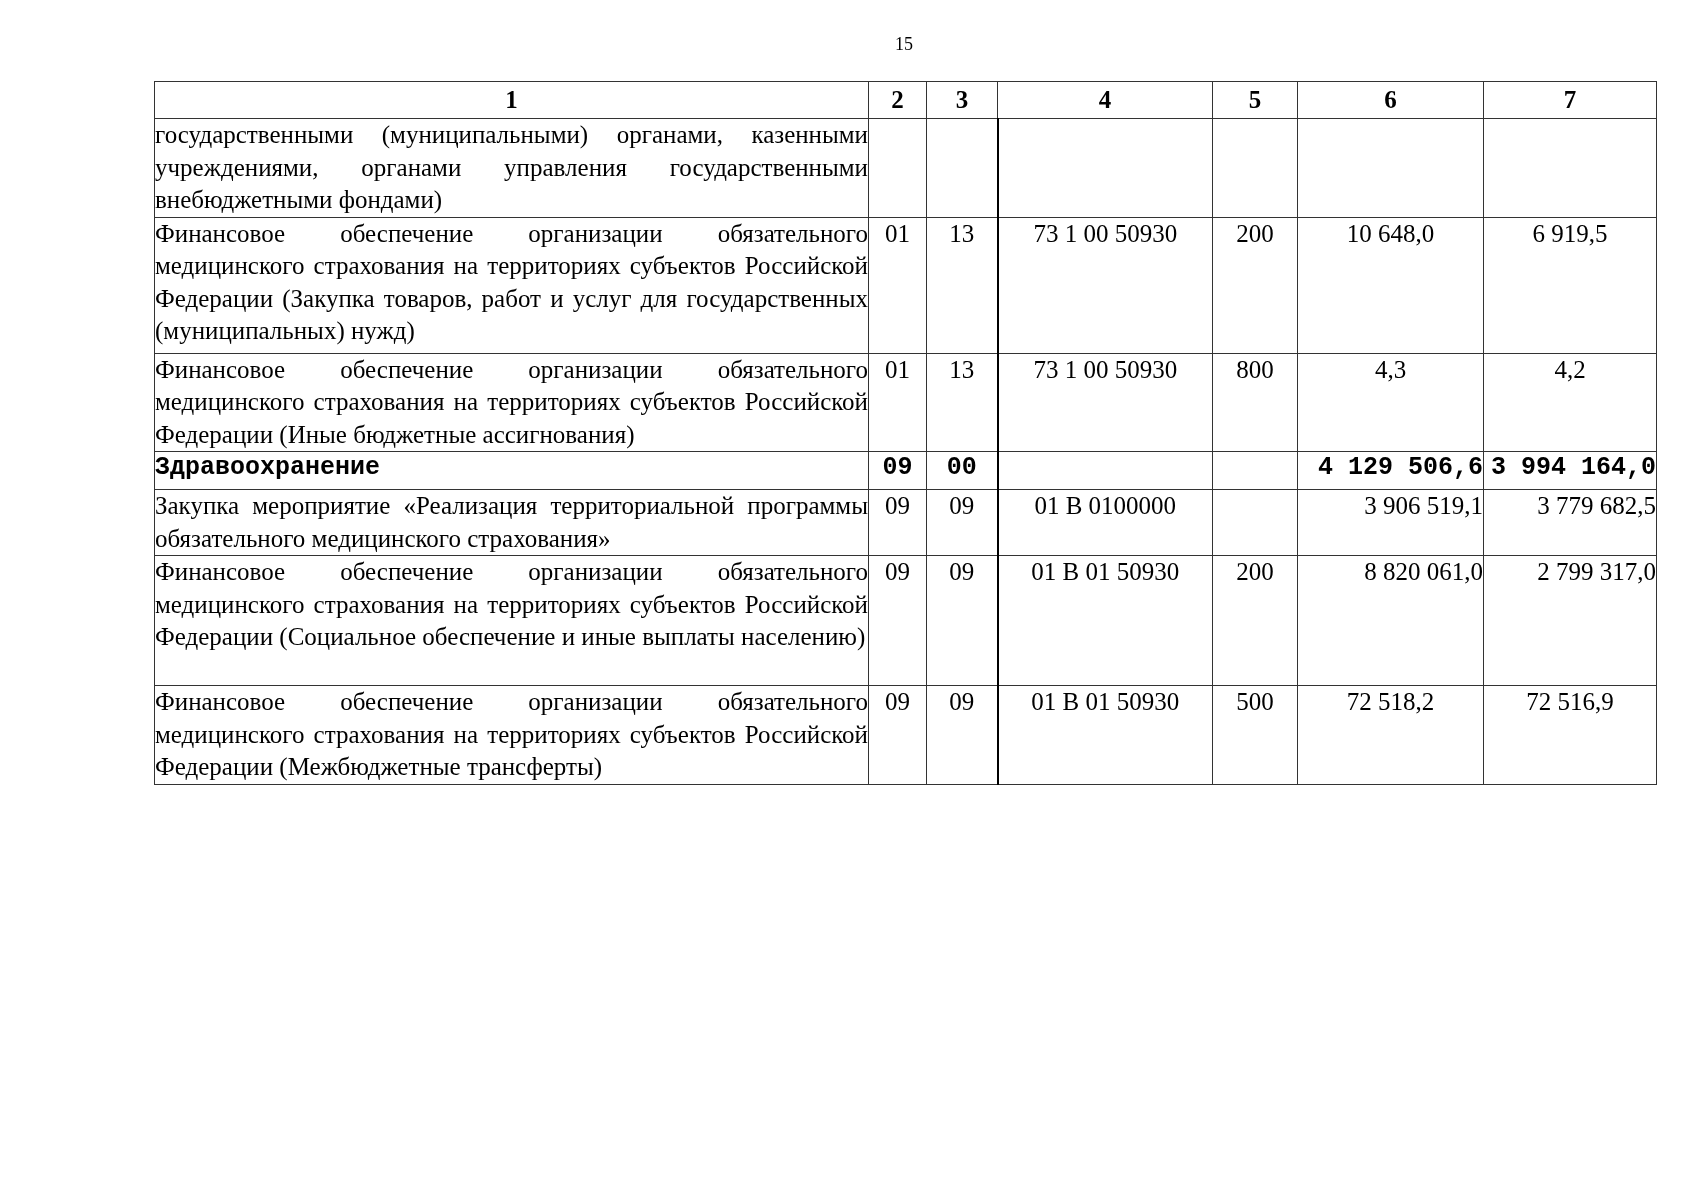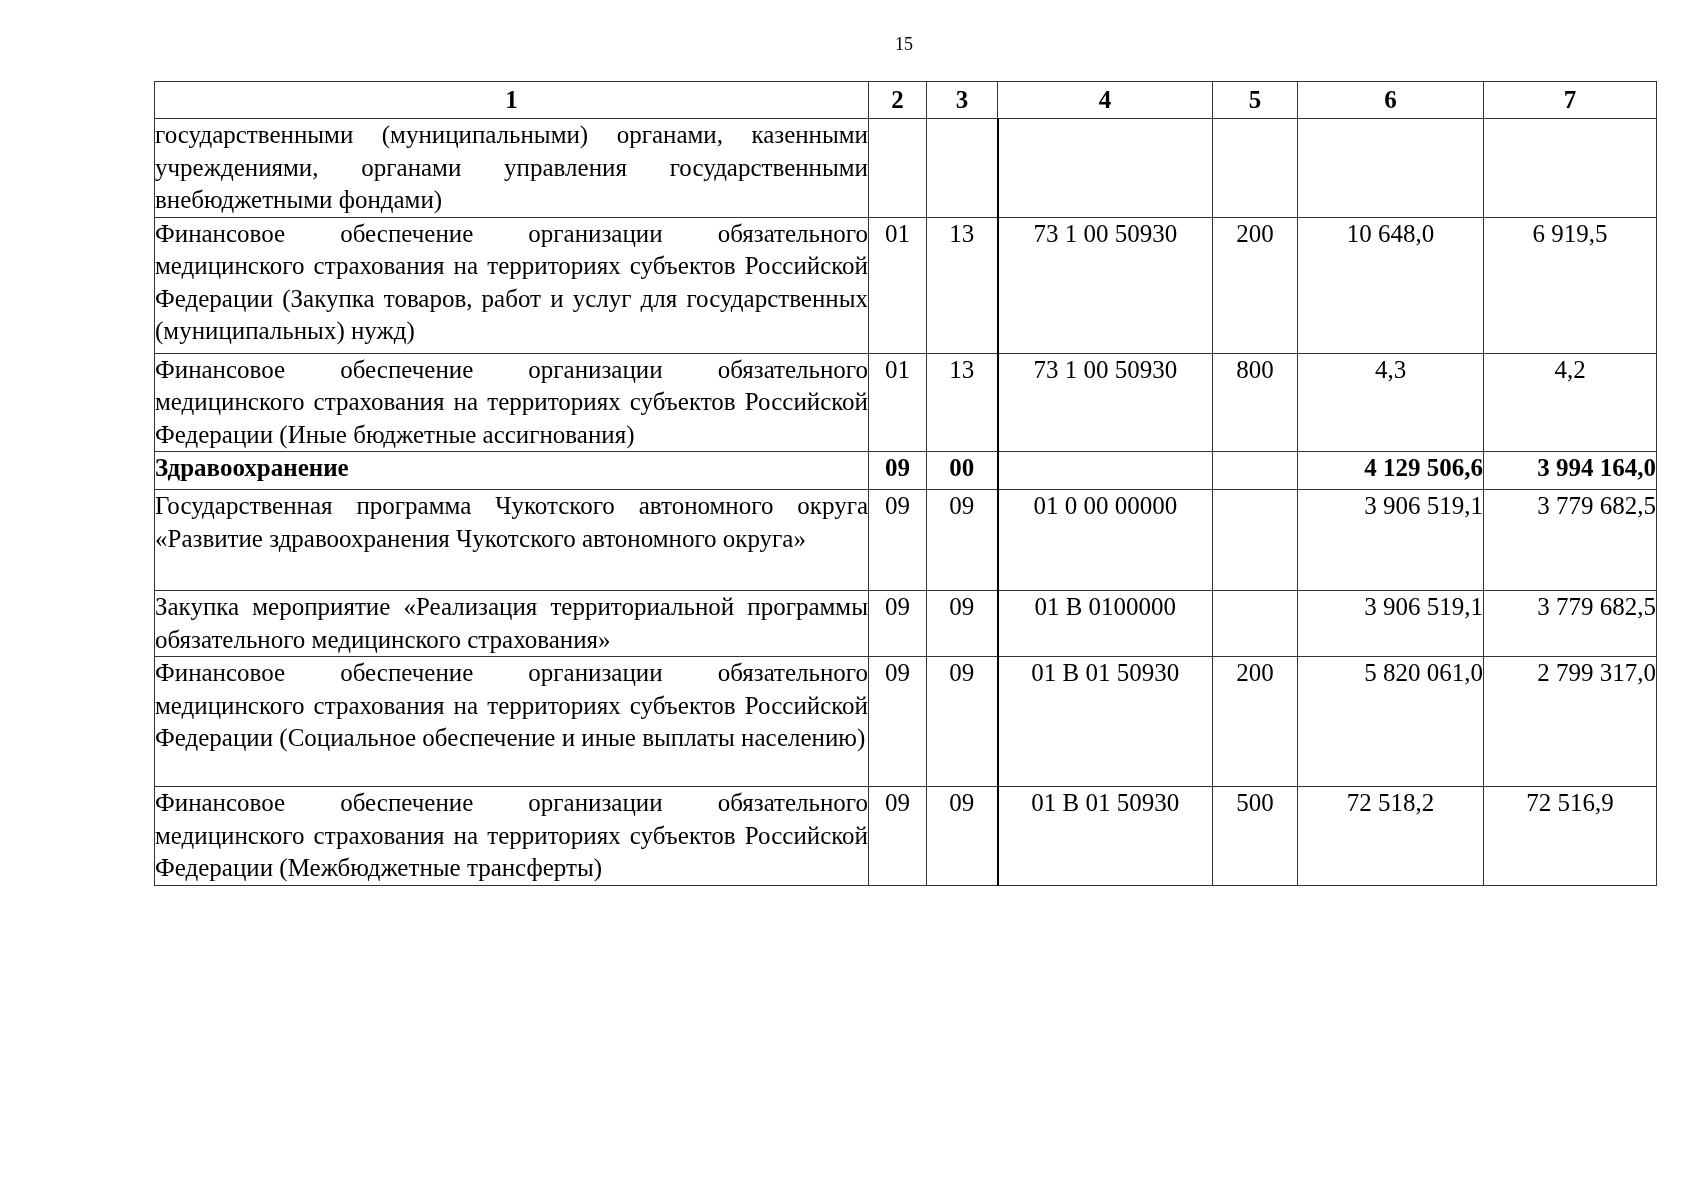--- a/index.html
+++ b/index.html
@@ -66,54 +66,45 @@
   </tr>
       <tr style="height: 98px;">
     <td class="desc">Финансовое обеспечение организации обязательного медицинского страхования на территориях субъектов Российской Федерации (Иные бюджетные ассигнования)</td>
     <td class="num">01</td>
     <td class="num">13</td>
     <td class="num c4">73 1 00 50930</td>
     <td class="num">800</td>
     <td class="num c6">4,3</td>
     <td class="num c7">4,2</td>
   </tr>
-      <tr class="bold" style="height: 38px;">
+      <tr class="bold" style="height: 38px; font-family: Liberation Mono, monospace;">
     <td class="desc">Здравоохранение</td>
     <td class="num">09</td>
     <td class="num">00</td>
     <td class="num c4"></td>
     <td class="num"></td>
     <td class="num c6 right">4 129 506,6</td>
     <td class="num c7 right">3 994 164,0</td>
-  </tr>
-      <tr style="height: 101px;">
-    <td class="desc">Государственная программа Чукотского автономного округа «Развитие здравоохранения Чукотского автономного округа»</td>
-    <td class="num">09</td>
-    <td class="num">09</td>
-    <td class="num c4">01 0 00 00000</td>
-    <td class="num"></td>
-    <td class="num c6 right">3 906 519,1</td>
-    <td class="num c7 right">3 779 682,5</td>
   </tr>
       <tr style="height: 66px;">
     <td class="desc">Закупка мероприятие «Реализация территориальной программы обязательного медицинского страхования»</td>
     <td class="num">09</td>
     <td class="num">09</td>
     <td class="num c4">01 В 0100000</td>
     <td class="num"></td>
     <td class="num c6 right">3 906 519,1</td>
     <td class="num c7 right">3 779 682,5</td>
   </tr>
       <tr style="height: 130px;">
     <td class="desc">Финансовое обеспечение организации обязательного медицинского страхования на территориях субъектов Российской Федерации (Социальное обеспечение и иные выплаты населению)</td>
     <td class="num">09</td>
     <td class="num">09</td>
     <td class="num c4">01 В 01 50930</td>
     <td class="num">200</td>
-    <td class="num c6 right">5 820 061,0</td>
+    <td class="num c6 right">8 820 061,0</td>
     <td class="num c7 right">2 799 317,0</td>
   </tr>
       <tr style="height: 98px;">
     <td class="desc">Финансовое обеспечение организации обязательного медицинского страхования на территориях субъектов Российской Федерации (Межбюджетные трансферты)</td>
     <td class="num">09</td>
     <td class="num">09</td>
     <td class="num c4">01 В 01 50930</td>
     <td class="num">500</td>
     <td class="num c6">72 518,2</td>
     <td class="num c7">72 516,9</td>

